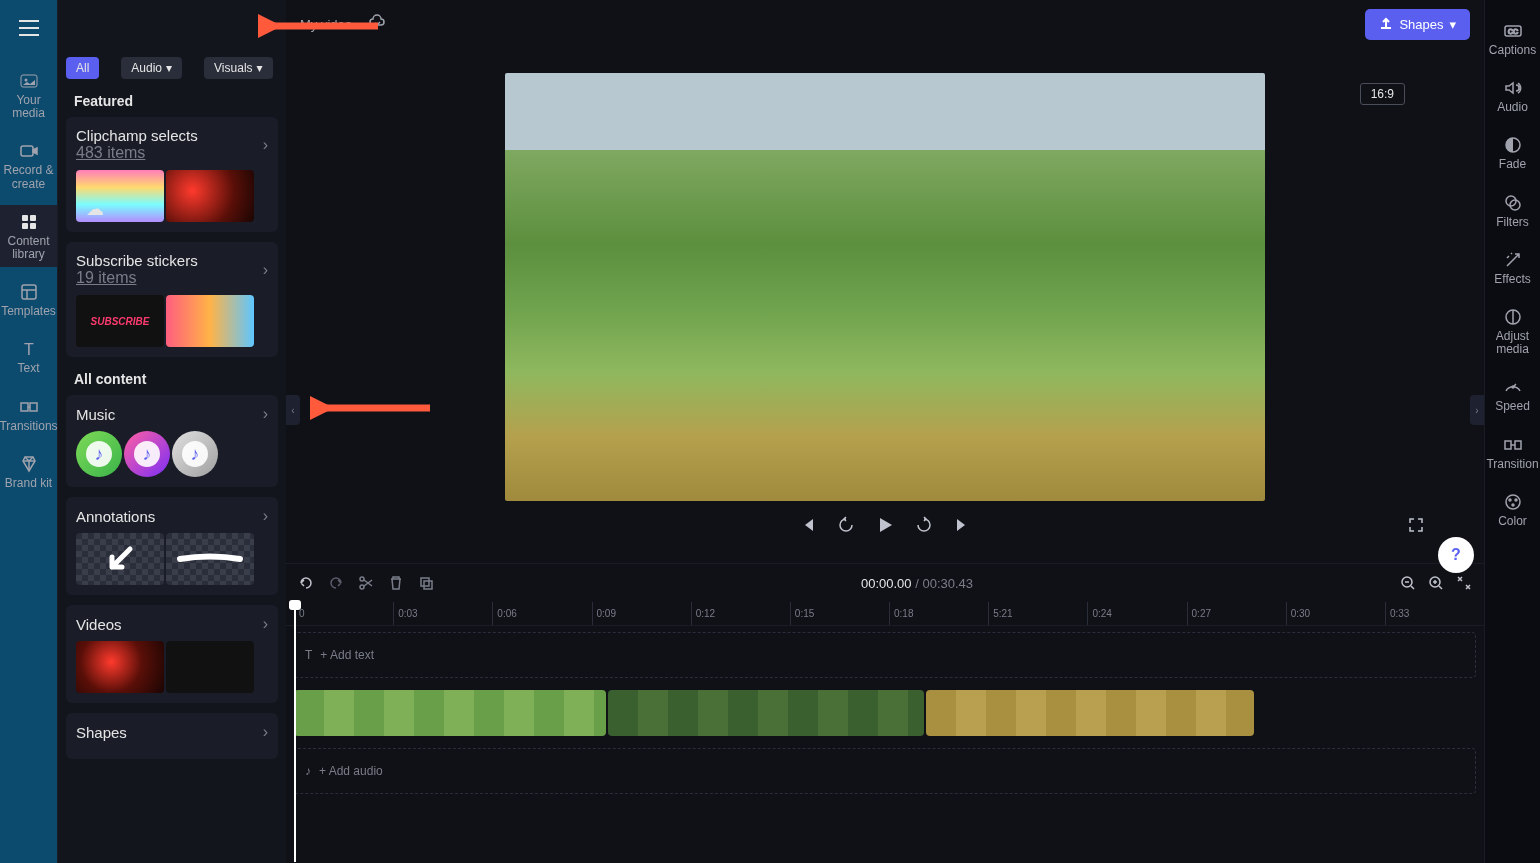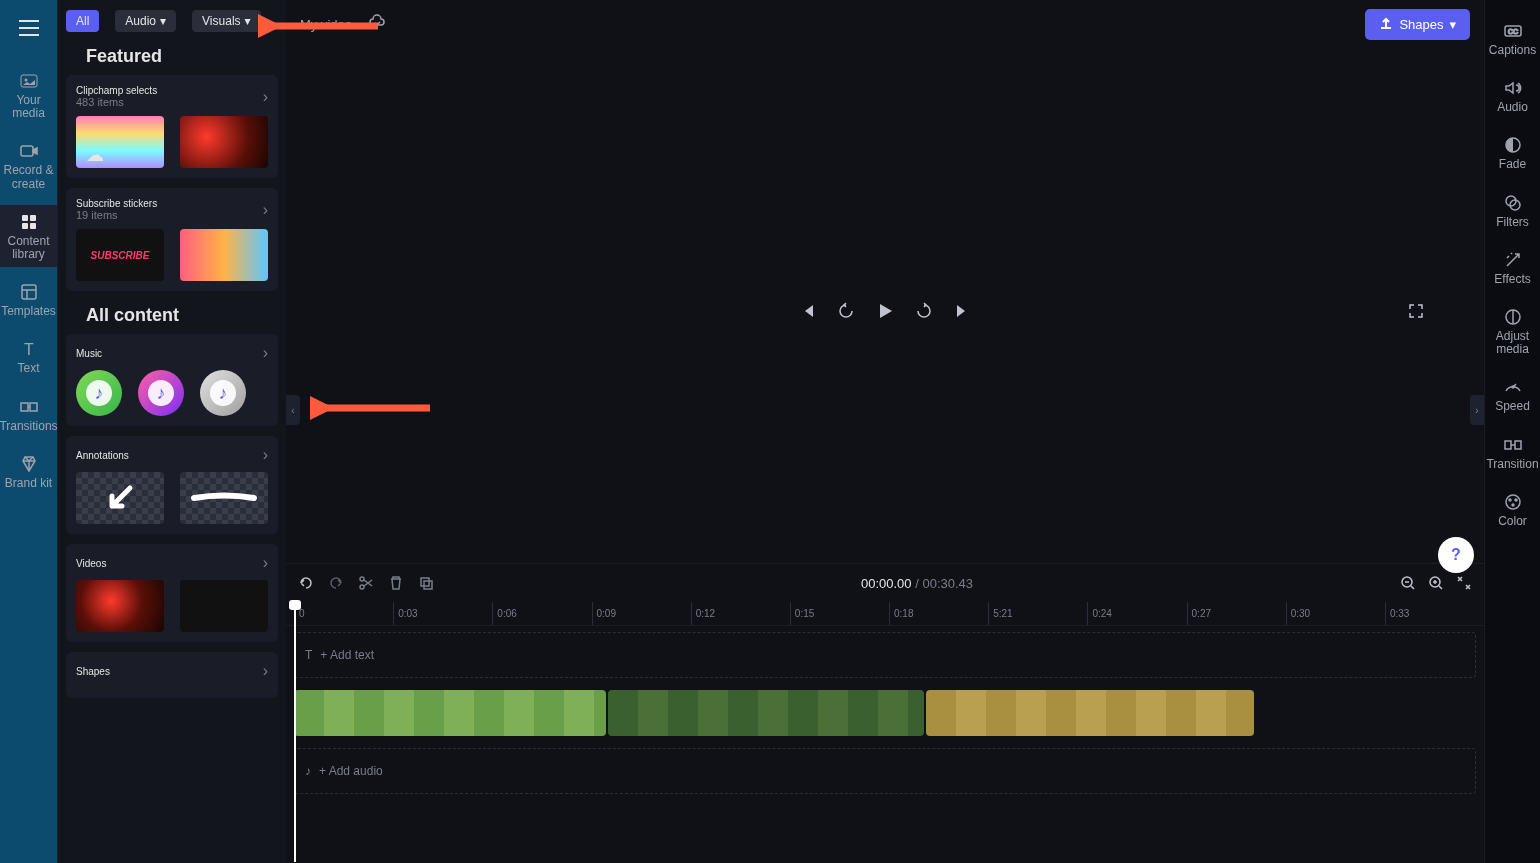--- a/index.html
+++ b/index.html
@@ -8,31 +8,31 @@
 
 .left-rail { width: 58px; background: #0c4a6e; display: flex; flex-direction: column; align-items: center; padding-top: 12px; gap: 8px; border-right: 1px solid #1a1d26; }
 .rail-item { display: flex; flex-direction: column; align-items: center; gap: 2px; padding: 6px 2px; cursor: pointer; width: 100%; }
 .rail-item.active { background: #1e2130; }
 .rail-item .icon { width: 22px; height: 22px; display: flex; align-items: center; justify-content: center; }
 .rail-item .label { font-size: 12px; color: #a0a3ad; text-align: center; line-height: 1.1; }
 .hamburger { padding: 8px; cursor: pointer; margin-bottom: 8px; }
 
 
 .sidebar { width: 228px; background: #13151d; display: flex; flex-direction: column; padding: 10px 8px; overflow-y: auto; position: relative; }
-.filter-row { display: flex; gap: 16px; margin-bottom: 10px; }
+.filter-row { display: flex; gap: 22px; margin-bottom: 10px; margin-top: 47px; }
 .chip { background: #2a2d3a; color: #e5e5e5; padding: 4px 10px; border-radius: 4px; font-size: 12px; display: flex; align-items: center; gap: 4px; cursor: pointer; }
 .chip.active { background: #5b5fef; }
 .search-box { background: #1e2130; border-radius: 4px; padding: 8px 10px; display: flex; align-items: center; gap: 8px; margin-bottom: 14px; }
 .search-box input { background: transparent; border: none; color: #e5e5e5; font-size: 13px; outline: none; flex: 1; }
-.section-title { font-size: 18px; font-weight: 600; color: #e5e5e5; margin: 4px 20px 8px; }
+.section-title { font-size: 14px; font-weight: 600; color: #e5e5e5; margin: 4px 8px 8px; }
 .card { background: #1a1d28; border-radius: 6px; padding: 10px; margin-bottom: 10px; }
 .card-head { display: flex; justify-content: space-between; align-items: center; margin-bottom: 8px; cursor: pointer; }
-.card-title { font-size: 10px; font-weight: 500; }
-.card-sub { font-size: 11px; color: #7a7d89; }
-.thumbs { display: flex; gap: 16px; }
+.card-title { font-size: 15px; font-weight: 500; }
+.card-sub { font-size: 16px; color: #7a7d89; text-decoration: underline; }
+.thumbs { display: flex; gap: 2px; }
 .thumb { width: 88px; height: 52px; background: #2a2d3a; border-radius: 4px; display: flex; align-items: center; justify-content: center; overflow: hidden; }
 .thumb.circle { width: 46px; height: 46px; border-radius: 50%; }
 .chev { color: #7a7d89; }
 
 
 .collapse-tab { position: absolute; left: 286px; top: 395px; width: 14px; height: 30px; background: #1e2130; border-radius: 0 4px 4px 0; display: flex; align-items: center; justify-content: center; cursor: pointer; z-index: 5; }
 
 
 .main { flex: 1; display: flex; flex-direction: column; background: #0f1117; position: relative; }
 .topbar { height: 48px; display: flex; align-items: center; justify-content: space-between; padding: 0 14px; }
@@ -292,20 +292,24 @@
     <div class="export-btn">
       <span><svg width="14" height="14" fill="none" stroke="#fff" stroke-width="2">
             <path d="M7 11V3M4 6l3-3 3 3M2 12h10"></path>
           </svg></span>
       <span>Shapes</span>
       <span>▾</span>
     </div>
   </div>
 
   <div class="preview-wrap">
+    <div style="position:relative;">
+      <div class="preview"></div>
+      <div class="aspect-badge" style="position:absolute; top:10px; right:-140px;">16:9</div>
+    </div>
     <div class="player-controls">
       <span class="ctrl">
           <svg width="18" height="18" fill="#c0c3cd">
             <path d="M4 3v12M14 3l-8 6 8 6z"></path>
           </svg>
         </span>
       <span class="ctrl">
           <svg width="18" height="18" fill="none" stroke="#c0c3cd" stroke-width="1.5">
             <path d="M9 3a6 6 0 106 6"></path>
             <path d="M9 1l-2 2 2 2"></path>

